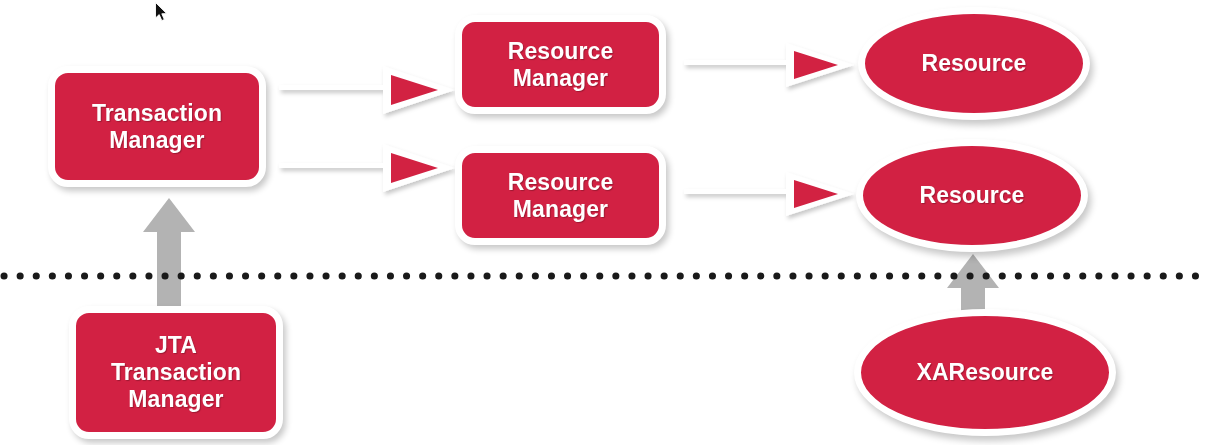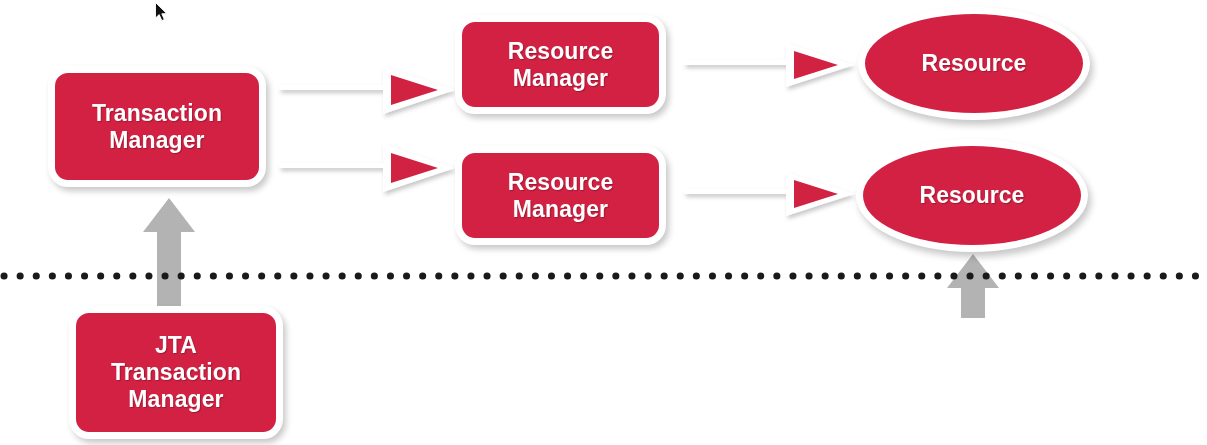--- a/index.html
+++ b/index.html
@@ -170,20 +170,23 @@
   <div class="node-ellipse" style="left:856px; top:139px; width:232px; height:113px; font-size:23px;">
     <span class="txt">Resource</span>
   </div>
 
   <div class="node-box" style="left:69px; top:306px; width:214px; height:133px; font-size:23px;">
     <span class="txt">JTA
 Transaction
 Manager</span>
   </div>
 
+  <div class="node-ellipse" style="left:854px; top:309px; width:262px; height:127px; font-size:23px;">
+    <span class="txt">XAResource</span>
+  </div>
 
   <div class="cursor" id="mouse-cursor" style="left: 154px; top: 2px; width: 16px; height: 22px;">
     <svg width="16" height="22" viewBox="0 0 16 22">
       <path d="M1.5 0.5 L1.5 16 L5.2 12.6 L7.8 18.6 L10.3 17.5 L7.8 11.8 L12.7 11.6 Z" fill="#111111" stroke="#ffffff" stroke-width="0.9"></path>
     </svg>
   </div>
 
 </div>
 
 </body></html>

